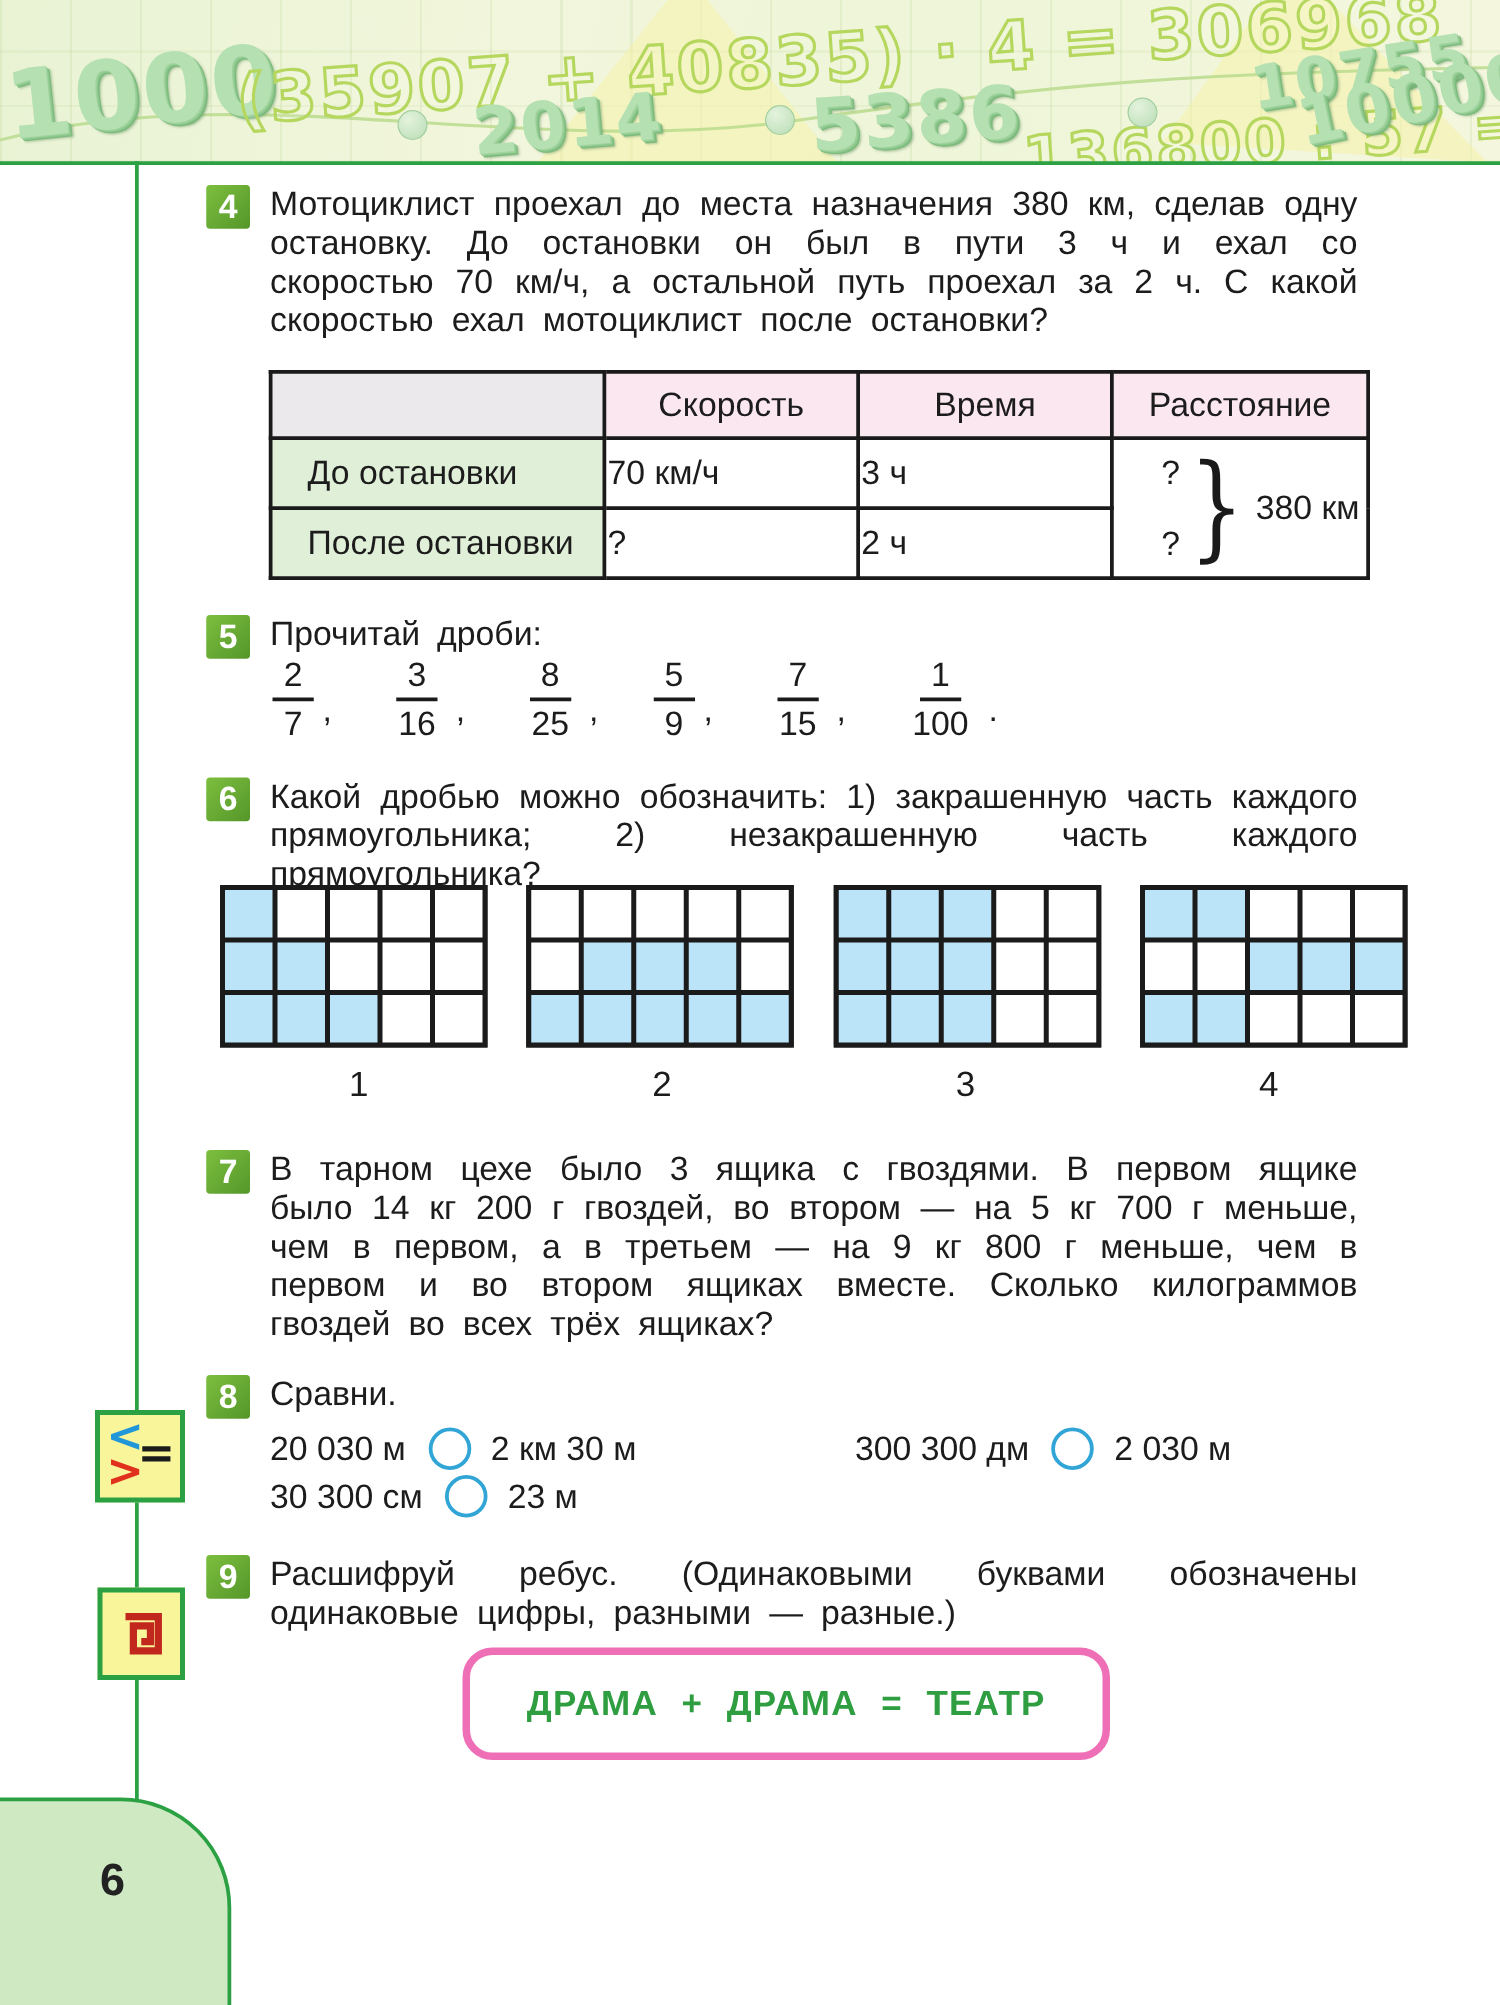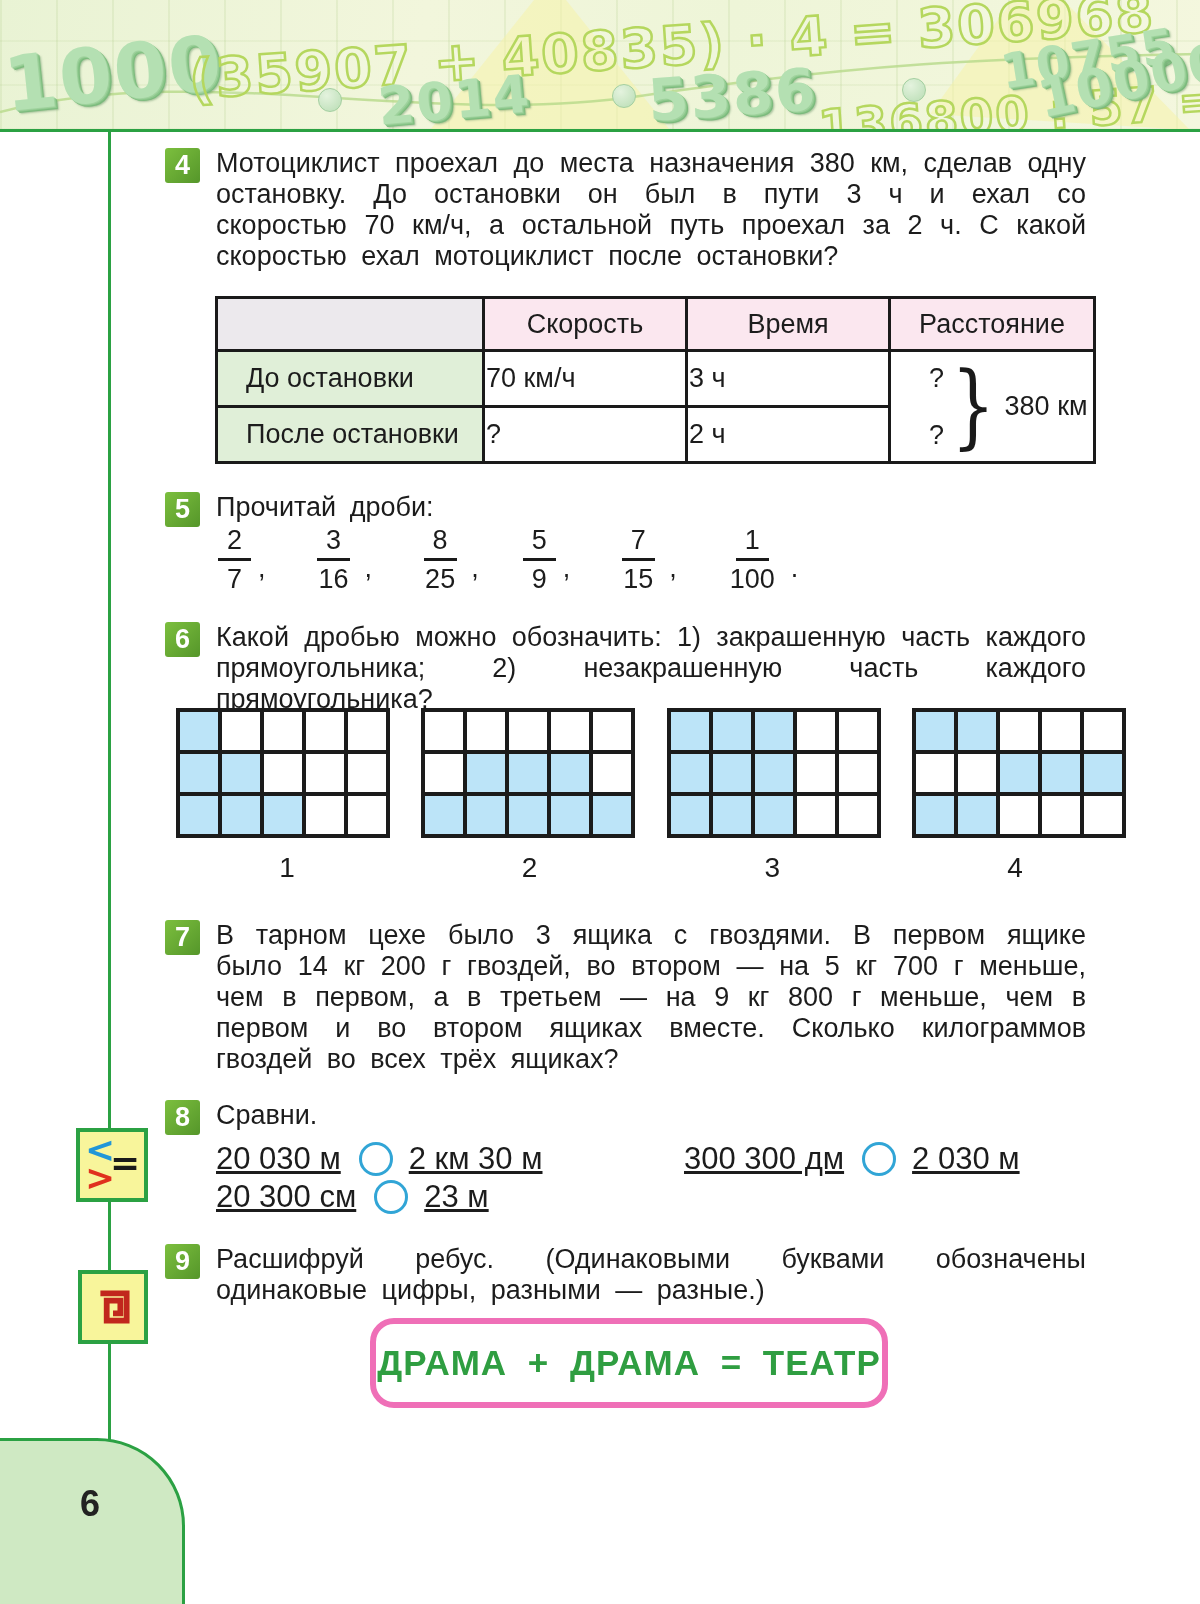--- a/index.html
+++ b/index.html
@@ -62,37 +62,37 @@
   .grid{display:grid;grid-template-columns:repeat(5,38px);grid-auto-rows:38px;gap:4px;
         background:#1b1b1b;border:4px solid #1b1b1b;}
   .cell{background:#ffffff;}
   .cell.filled{background:#bce4f8;}
   #grid-labels{position:absolute;left:176px;top:852px;width:950px;display:flex;justify-content:space-between;}
   .grid-label{width:222px;text-align:center;font-size:28px;}
 
   
   #cmp-left{position:absolute;left:216px;top:1140px;}
   #cmp-right{position:absolute;left:684px;top:1140px;}
-  .cmp-row{display:flex;align-items:center;height:38px;font-size:31px;white-space:nowrap;text-decoration:underline;}
+  .cmp-row{display:flex;align-items:center;height:38px;font-size:27px;white-space:nowrap;}
   .cmp-circle{width:28px;height:28px;border:3px solid #31a5d6;border-radius:50%;margin:0 16px;background:#fff;}
   .cmp-row .a{margin-right:2px;}
 
   
   .margin-icon{position:absolute;background:#f8f59b;border:4px solid #2ba143;}
   #compare-icon{left:76px;top:1128px;width:64px;height:66px;}
   #compare-icon span{position:absolute;font-weight:bold;font-size:36px;line-height:1;font-family:"DejaVu Sans",sans-serif;}
   #cmp-lt{left:5px;top:0px;color:#2196d8;}
   #cmp-gt{left:5px;top:28px;color:#e0301e;}
   #cmp-eq{left:30px;top:13px;color:#1a1a1a;}
   #rebus-icon{left:78px;top:1270px;width:62px;height:66px;display:flex;align-items:center;justify-content:center;}
 
   
   #rebus-box{position:absolute;left:370px;top:1318px;width:506px;height:78px;
              border:6px solid #ef6fb7;border-radius:24px;display:flex;align-items:center;justify-content:center;}
-  #rebus-text{color:#2f9e41;font-weight:bold;font-size:35px;letter-spacing:1px;word-spacing:10px;white-space:nowrap;}
+  #rebus-text{color:#2f9e41;font-weight:bold;font-size:28px;letter-spacing:1px;word-spacing:10px;white-space:nowrap;}
 
   
   #page-tab{position:absolute;left:-3px;top:1438px;width:182px;height:170px;background:#cfe9c3;
             border:3px solid #2ba143;border-top-right-radius:88px;}
   #page-num{position:absolute;left:80px;top:42px;font-size:36px;font-weight:bold;color:#222;}
 </style>
 </head>
 <body>
 
 <div id="page">
@@ -301,21 +301,21 @@
     <div class="badge">8</div>
     <div class="ptext-short">Сравни.</div>
   </div>
   <div id="cmp-left">
       <div class="cmp-row">
         <span class="a">20 030 м</span>
         <span class="cmp-circle"></span>
         <span class="b">2 км 30 м</span>
       </div>
       <div class="cmp-row">
-        <span class="a">20 300 см</span>
+        <span class="a">30 300 см</span>
         <span class="cmp-circle"></span>
         <span class="b">23 м</span>
       </div>
     </div>
   <div id="cmp-right">
       <div class="cmp-row">
         <span class="a">300 300 дм</span>
         <span class="cmp-circle"></span>
         <span class="b">2 030 м</span>
       </div>

